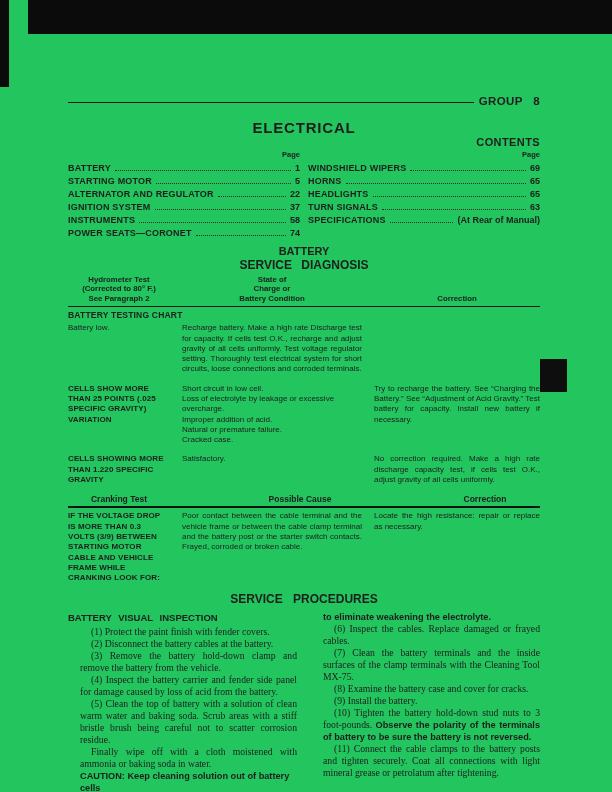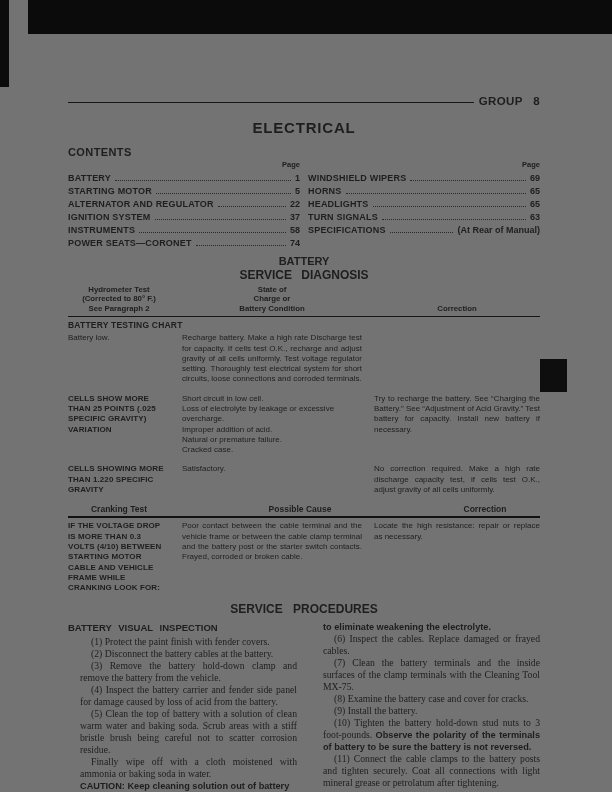--- a/index.html
+++ b/index.html
@@ -1,37 +1,37 @@
 <!DOCTYPE html>
 <html><head>
 <meta charset="utf-8">
 <style>
   html, body { margin: 0; padding: 0; background: #ffffff; }
   .sheet {
     position: relative;
     width: 612px; height: 792px;
-    background: #737373;
+    background: #22c55e;
     overflow: hidden;
     color: #1e1e1e;
     font-family: "Liberation Sans", sans-serif;
   }
   
   .top-bar   { position: absolute; left: 28px; top: 0; width: 584px; height: 34px; background: #0b0b0b; }
   .left-strip{ position: absolute; left: 0; top: 0; width: 9px; height: 87px; background: #0b0b0b; }
   .thumb-tab { position: absolute; left: 540px; top: 359px; width: 27px; height: 33px; background: #0e0e0e; }
 
   .content { position: absolute; left: 68px; top: 0; width: 472px; }
 
   
   .group-row { margin-top: 94px; display: flex; align-items: flex-end; height: 13px; }
   .group-rule { flex: 1; border-bottom: 1.6px solid #161616; margin-bottom: 4px; }
   .group-label { font-weight: bold; font-size: 11.5px; letter-spacing: .4px; word-spacing: 7px; padding-left: 5px; }
 
   .page-title { text-align: center; font-weight: bold; font-size: 15px; letter-spacing: .8px; margin-top: 12px; }
-  .contents-title { text-align: left; font-weight: bold; font-size: 11px; letter-spacing: .4px; margin-top: 10px; }
+  .contents-title { text-align: right; font-weight: bold; font-size: 11px; letter-spacing: .4px; margin-top: 0; }
 
   
   .toc-wrap { display: flex; gap: 8px; margin-top: 2px; }
   .toc-col { flex: 1; min-width: 0; }
   .toc-pagehead { text-align: right; font-weight: bold; font-size: 7.5px; height: 10px; }
   .toc-row { display: flex; align-items: flex-end; height: 13px; font-weight: bold; font-size: 9px; }
   .toc-label { white-space: nowrap; letter-spacing: .2px; }
   .toc-leader { flex: 1; border-bottom: 1.6px dotted #2a2a2a; margin: 0 4px 2px 4px; }
   .toc-page { white-space: nowrap; }
 
@@ -182,21 +182,21 @@
     </div>
 
     <div class="diag-grid crank-headrow">
       <div class="crank-head">Cranking Test</div>
       <div class="crank-head">Possible Cause</div>
       <div class="crank-head">Correction</div>
     </div>
     <div class="rule-heavy"></div>
 
     <div class="diag-grid diag-row">
-      <div class="cell cell-test">IF THE VOLTAGE DROP IS MORE THAN 0.3 VOLTS (4/10) BETWEEN STARTING MOTOR CABLE AND VEHICLE FRAME WHILE CRANKING LOOK FOR:</div>
+      <div class="cell cell-test">IF THE VOLTAGE DROP IS MORE THAN 0.3 VOLTS (3/9) BETWEEN STARTING MOTOR CABLE AND VEHICLE FRAME WHILE CRANKING LOOK FOR:</div>
       <div class="cell cell-corr">Poor contact between the cable terminal and the vehicle frame or between the cable clamp terminal and the battery post or the starter switch contacts. Frayed, corroded or broken cable.</div>
       <div class="cell cell-corr">Locate the high resistance: repair or replace as necessary.</div>
     </div>
 
     <div class="proc-title">SERVICE PROCEDURES</div>
 
     <div class="proc-wrap">
       <div class="proc-col">
         <div class="proc-head">BATTERY VISUAL INSPECTION</div>
         <p>(1) Protect the paint finish with fender covers.</p>

